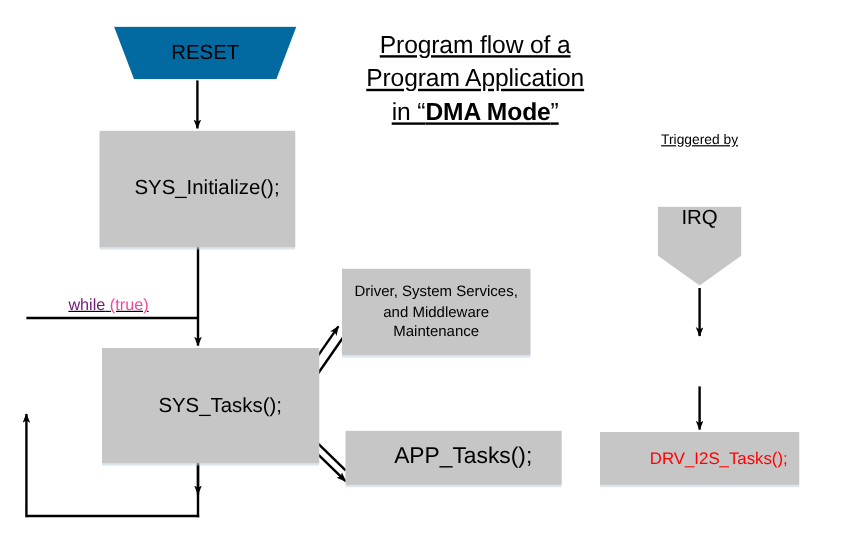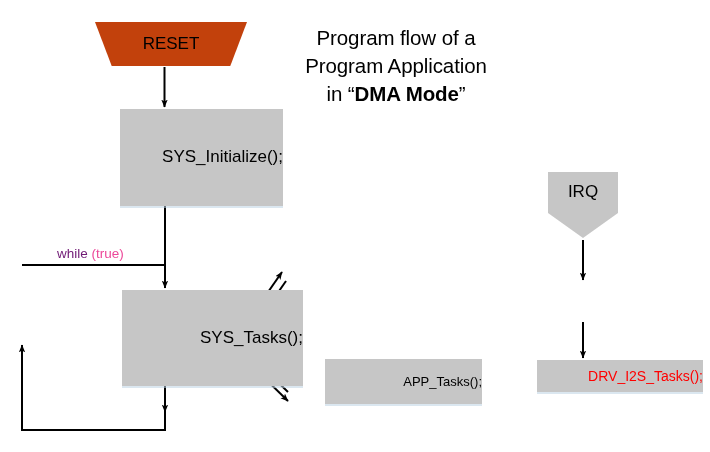--- a/index.html
+++ b/index.html
@@ -32,78 +32,78 @@
     background: #c6c6c6;
     color: #000000;
     display: flex;
     align-items: center;
     line-height: 1.18;
   }
   .node.shadowed {
     box-shadow: 0 2px 0 0 rgba(190, 212, 228, 0.55);
   }
   .node.center { justify-content: center; text-align: center; }
-  .node.leftpad { justify-content: flex-end; padding-left: 16px; text-align: left; margin-left: 37px; }
+  .node.leftpad { justify-content: center; padding-left: 16px; text-align: left; }
 
   
   #reset-node {
     left: 95px; top: 22px; width: 152px; height: 44px;
-    background: #c2410c;
+    background: #0369a1;
     clip-path: polygon(0% 0%, 100% 0%, 89% 100%, 11% 100%);
     -webkit-clip-path: polygon(0% 0%, 100% 0%, 89% 100%, 11% 100%);
     justify-content: center; text-align: center;
     font-size: 17px;
   }
   #sys-initialize-node {
     left: 83px; top: 109px; width: 163px; height: 97px;
     font-size: 17px;
   }
   #sys-tasks-node {
     left: 85px; top: 290px; width: 181px; height: 96px;
     font-size: 17px;
   }
   #driver-node {
     left: 285px; top: 224px; width: 157px; height: 72px;
     font-size: 12.5px;
     justify-content: center; text-align: center;
     line-height: 1.35;
   }
   #app-tasks-node {
-    left: 288px; top: 359px; width: 157px; height: 45px;
-    font-size: 13px;
+    left: 288px; top: 359px; width: 180px; height: 45px;
+    font-size: 19px;
   }
 
   
   #irq-node {
     left: 548px; top: 172px; width: 70px; height: 66px;
     background: #c6c6c6;
     clip-path: polygon(0% 0%, 100% 0%, 100% 62%, 50% 100%, 0% 62%);
     -webkit-clip-path: polygon(0% 0%, 100% 0%, 100% 62%, 50% 100%, 0% 62%);
     justify-content: center;
     align-items: flex-start;
-    padding-top: 10px;
     text-align: center;
     font-size: 17px;
   }
   #dma-isr-node {
     left: 500px; top: 282px; width: 166px; height: 40px;
     font-size: 14px;
     padding-left: 12px;
   }
   #drv-i2s-node {
-    left: 500px; top: 360px; width: 166px; height: 32px;
+    left: 500px; top: 360px; width: 166px; height: 44px;
     font-size: 14px;
     padding-left: 32px;
     color: #ff0000;
   }
 
   
   .freetext {
     position: absolute;
     color: #000000;
+    text-decoration: underline;
   }
   #title-block {
     left: 262px; top: 24px; width: 268px;
     text-align: center;
     font-size: 20.5px;
     line-height: 1.36;
     letter-spacing: -0.1px;
   }
   #title-block b { font-weight: bold; }
   #title-block sup {
@@ -168,32 +168,40 @@
   </div>
 
   <div class="freetext" id="while-label">
     <span class="kw">while</span><span>&nbsp;</span><span class="cond">(true)</span>
   </div>
 
   <div class="node leftpad shadowed" id="sys-tasks-node">
     <span>SYS_Tasks();</span>
   </div>
 
+  <div class="node center shadowed" id="driver-node">
+    <span>
+      <span>Driver, System Services,</span><br>
+      <span>and Middleware</span><br>
+      <span>Maintenance</span>
+    </span>
+  </div>
 
   <div class="node leftpad shadowed" id="app-tasks-node">
     <span>APP_Tasks();</span>
   </div>
 
   <div class="freetext" id="title-block">
     <div>Program flow of a</div>
     <div>Program Application</div>
     <div><span>in “</span><b>DMA Mode</b><span>”</span></div>
   </div>
 
   <div class="freetext" id="trigger-note">
+    <div>Triggered by</div>
   </div>
 
   <div class="node" id="irq-node">
     <span>IRQ</span>
   </div>
 
 
   <div class="node leftpad shadowed" id="drv-i2s-node">
     <span>DRV_I2S_Tasks();</span>
   </div>

